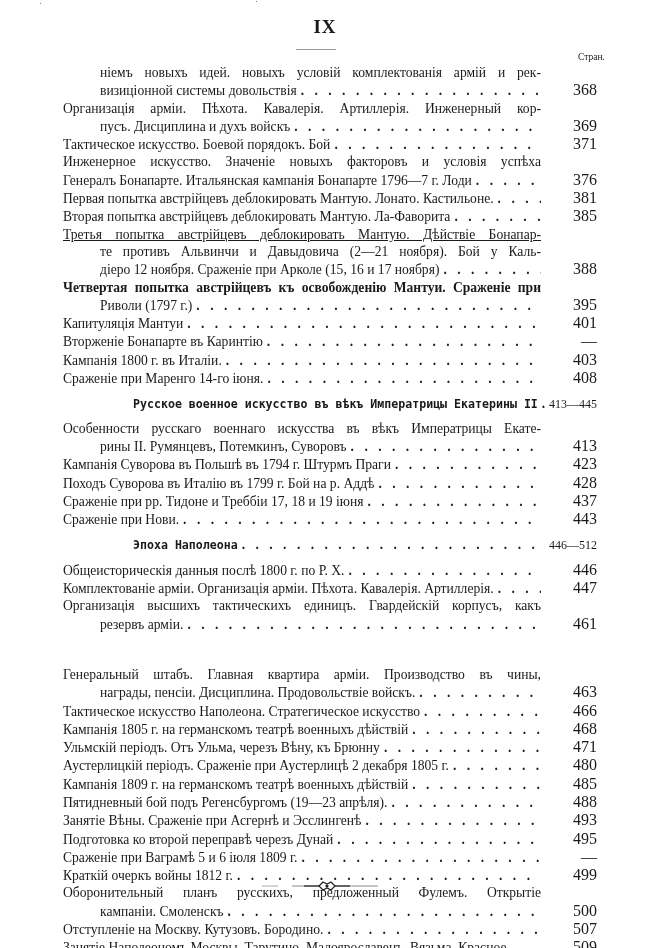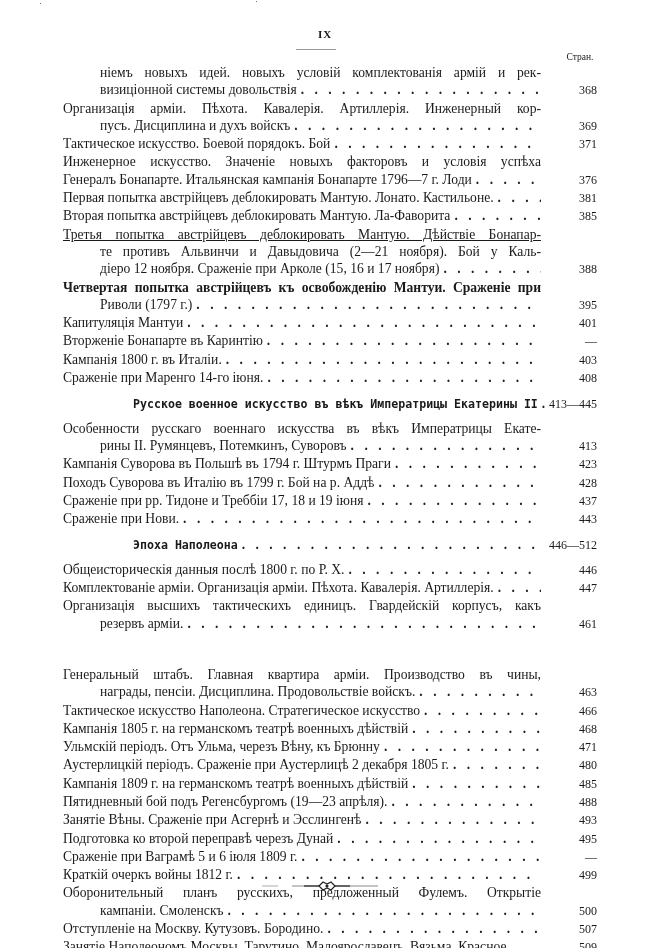--- a/index.html
+++ b/index.html
@@ -2,30 +2,30 @@
 <html><head>
 <meta charset="utf-8">
 <style>
   html, body { margin: 0; padding: 0; background: #ffffff; }
   body {
     width: 650px; height: 948px; position: relative; overflow: hidden;
     font-family: "DejaVu Serif", "Liberation Serif", serif;
     color: #1a1a1a;
   }
   .page-num {
-    position: absolute; top: 28px; left: 0; width: 650px; text-align: center;
-    font-size: 11px; font-weight: bold; letter-spacing: 1px;
+    position: absolute; top: 16px; left: 0; width: 650px; text-align: center;
+    font-size: 19px; font-weight: bold; letter-spacing: 1px;
     font-family: "Liberation Serif", serif;
   }
   .page-rule {
     position: absolute; top: 49px; left: 296px; width: 40px; height: 1px;
     background: #9a9a9a;
   }
   .col-label {
-    position: absolute; top: 52px; left: 555px; width: 50px; text-align: center;
+    position: absolute; top: 52px; left: 555px; width: 50px; text-align: right;
     font-size: 9.5px; font-family: "Liberation Serif", serif;
   }
   .toc {
     position: absolute; top: 64px; left: 63px; width: 534px;
     font-family: "Liberation Serif", serif; font-size: 13.6px;
     line-height: 17.3px;
   }
   .entry { position: relative; }
   .entry .line { display: flex; align-items: baseline; white-space: nowrap; }
   .entry .line.cont { padding-left: 37px; }
@@ -33,21 +33,21 @@
   .entry .line.first .txt { text-align: justify; }
   .leader {
     flex: 1 1 auto; overflow: hidden; margin: 0 4px;
     letter-spacing: 0; color: #222;
   }
   .leader::before {
     content: ". . . . . . . . . . . . . . . . . . . . . . . . . . . . . . . . . . . . . . . . . . . . . . . . . . . . . . . . . . . . .";
     white-space: nowrap; letter-spacing: 3.5px; font-weight: bold;
   }
   .pg {
-    flex: 0 0 52px; text-align: right; font-size: 12px;
+    flex: 0 0 52px; text-align: right; font-size: 16px;
   }
   .section { margin-top: 8px; margin-bottom: 6px; }
   .section .line { padding-left: 70px; }
   .section .txt { font-weight: bold; font-family: "DejaVu Sans Mono", "Liberation Mono", monospace; font-size: 11.6px; }
   .section .pg { flex: 0 0 auto; font-size: 12px; }
   .ornament {
     position: absolute; top: 880px; left: 262px; width: 130px; height: 12px;
   }
   .speck { position: absolute; width: 1px; height: 1px; background: #777; }
 </style>

